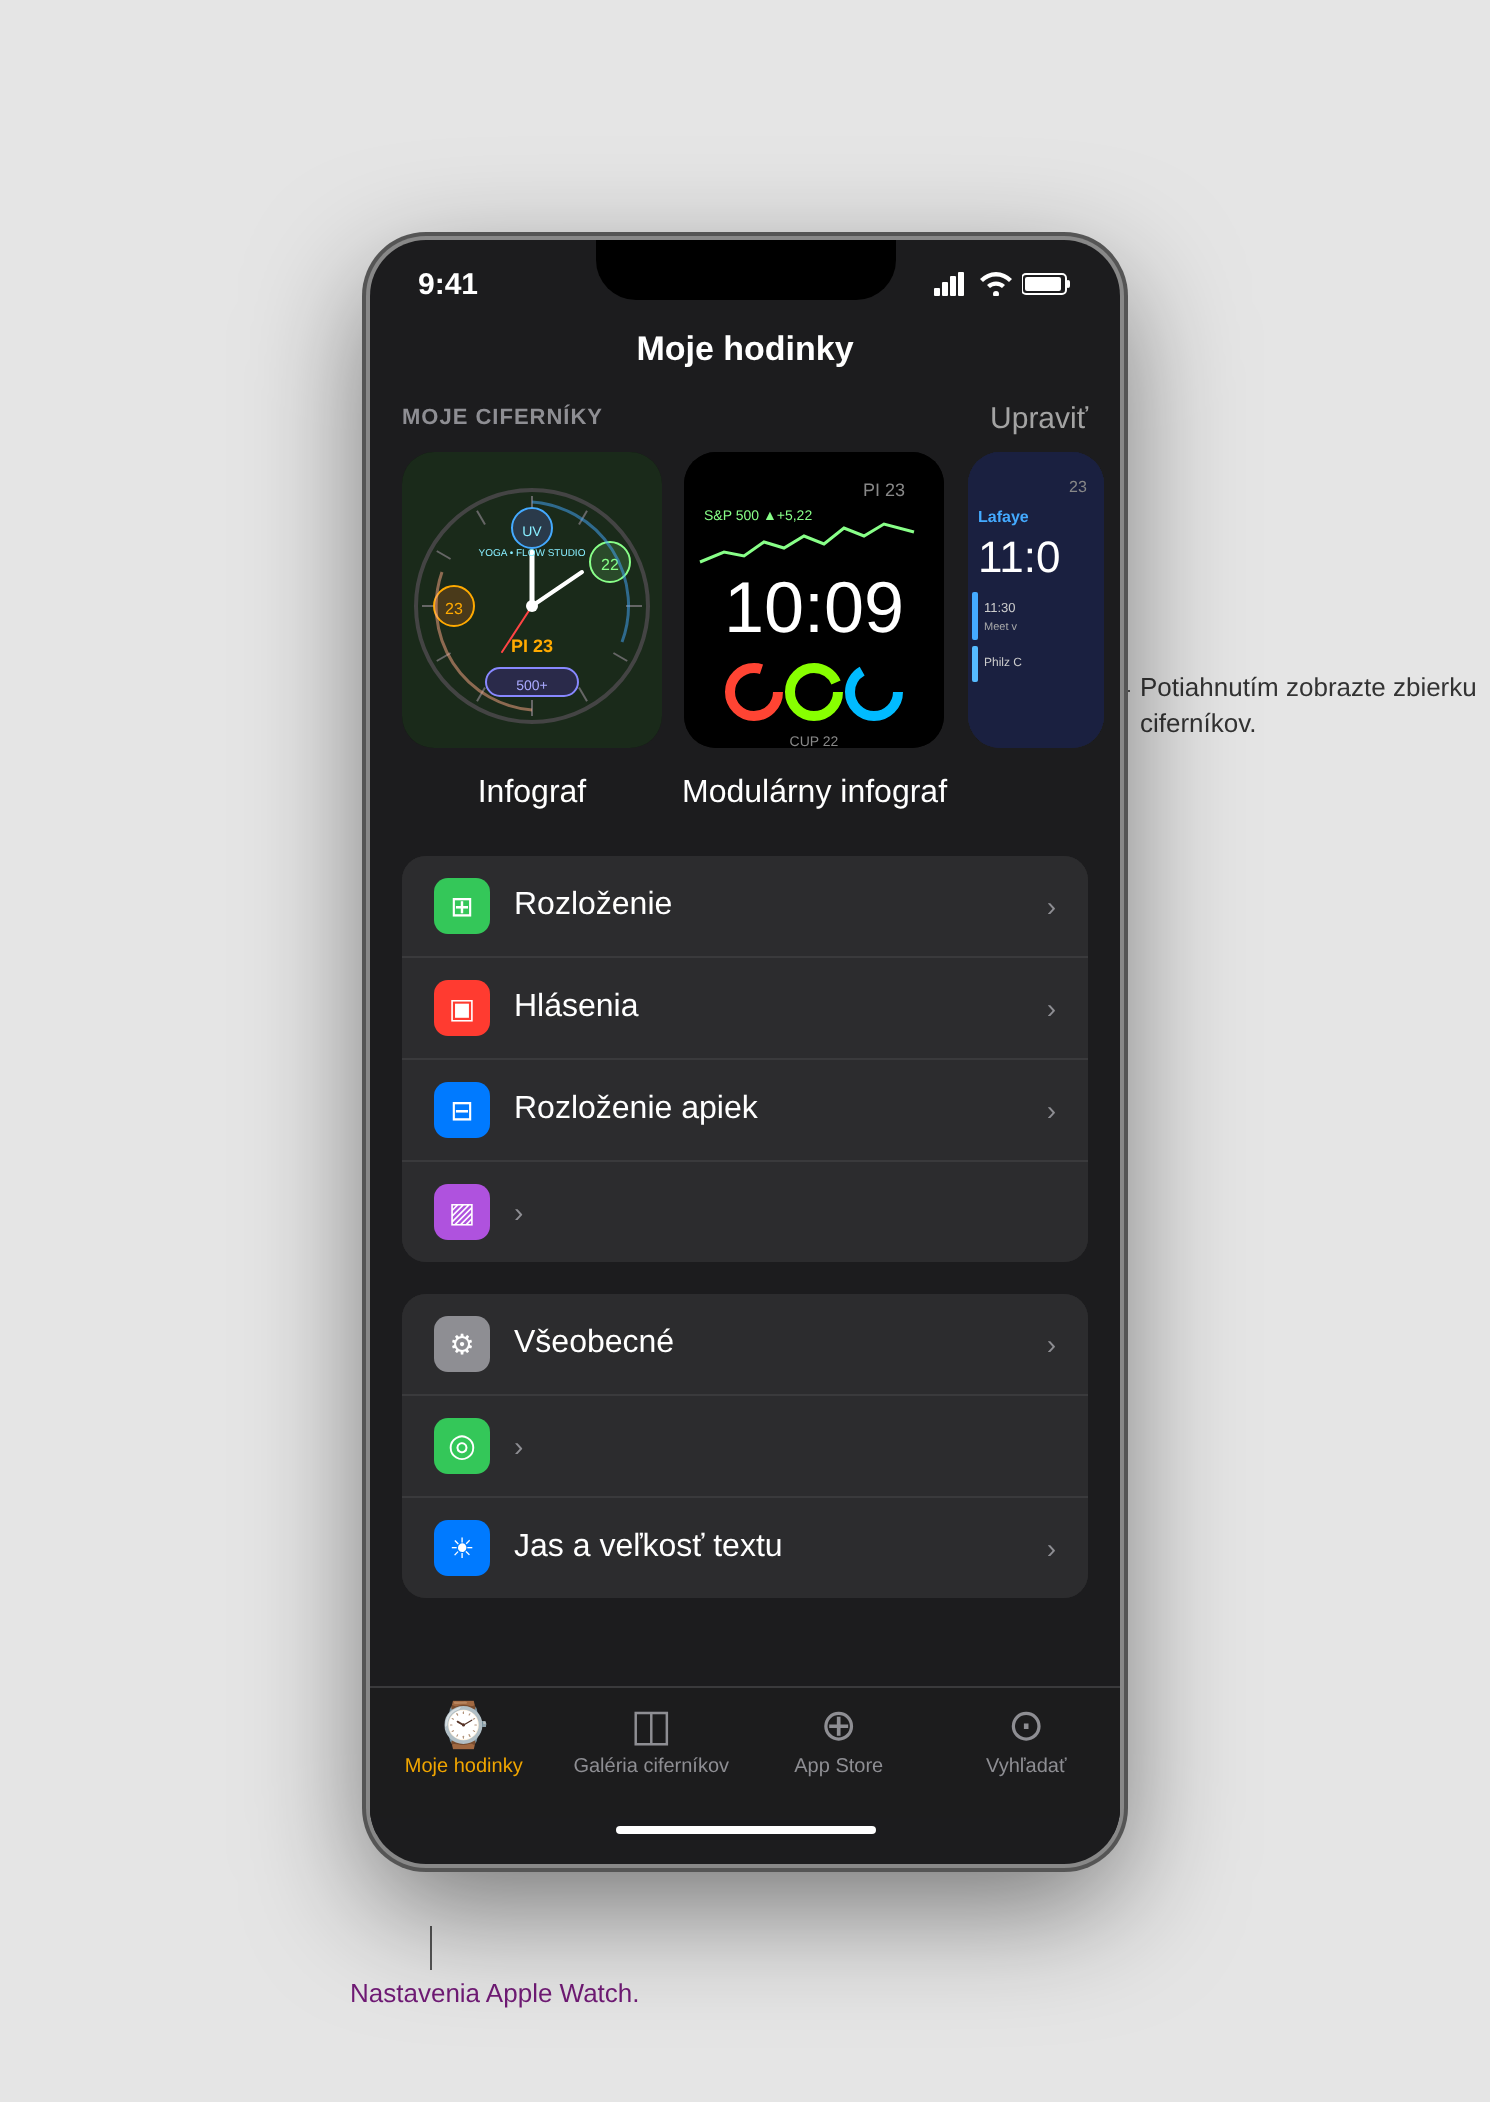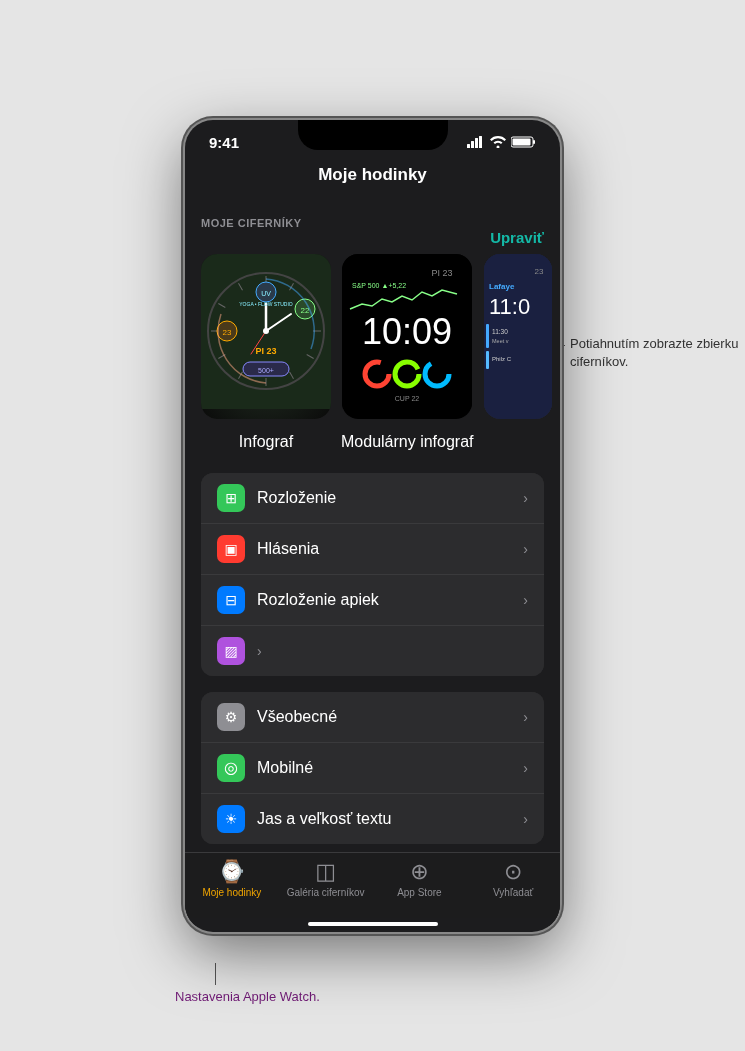--- a/index.html
+++ b/index.html
@@ -109,40 +109,39 @@
     }
     .section-label {
       font-size: 11px;
       font-weight: 600;
       color: #8e8e93;
       letter-spacing: 0.5px;
       text-transform: uppercase;
     }
     .section-edit {
       font-size: 15px;
-      color: #14b8a6;
-      font-weight: 700;
-      margin-top: 28px;
+      color: #a3a3a3;
+      font-weight: 400;
     }
     
     .watch-faces-row {
       display: flex;
       gap: 10px;
       padding: 0 16px 14px;
       overflow: hidden;
     }
     .watch-face-item {
       display: flex;
       flex-direction: column;
       align-items: center;
       flex-shrink: 0;
     }
     .watch-face-img {
       width: 130px;
-      height: 165px;
+      height: 148px;
       border-radius: 16px;
       overflow: hidden;
       position: relative;
       background: #2c2c2e;
     }
     .watch-face-img.partial {
       width: 68px;
     }
     .watch-face-label {
       font-size: 16px;
@@ -426,21 +425,20 @@
           <div class="menu-icon" style="background:#8e8e93;">
             <span style="color:#fff;font-size:14px;">⚙</span>
           </div>
           <span class="menu-text">Všeobecné</span>
           <span class="menu-chevron">›</span>
         </div>
         <div class="menu-item">
           <div class="menu-icon" style="background:#34c759;">
             <span style="color:#fff;font-size:16px;">◎</span>
           </div>
-          <span class="menu-text">Mobilné</span>
           <span class="menu-chevron">›</span>
         </div>
         <div class="menu-item">
           <div class="menu-icon" style="background:#007aff;">
             <span style="color:#fff;font-size:14px;">☀</span>
           </div>
           <span class="menu-text">Jas a veľkosť textu</span>
           <span class="menu-chevron">›</span>
         </div>
       </div>

